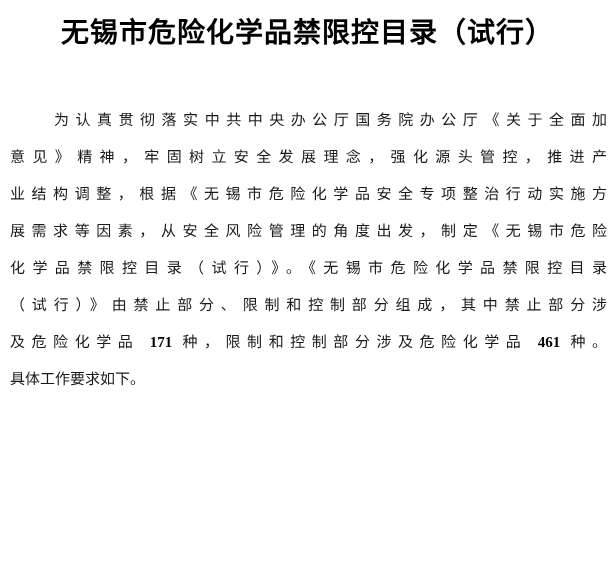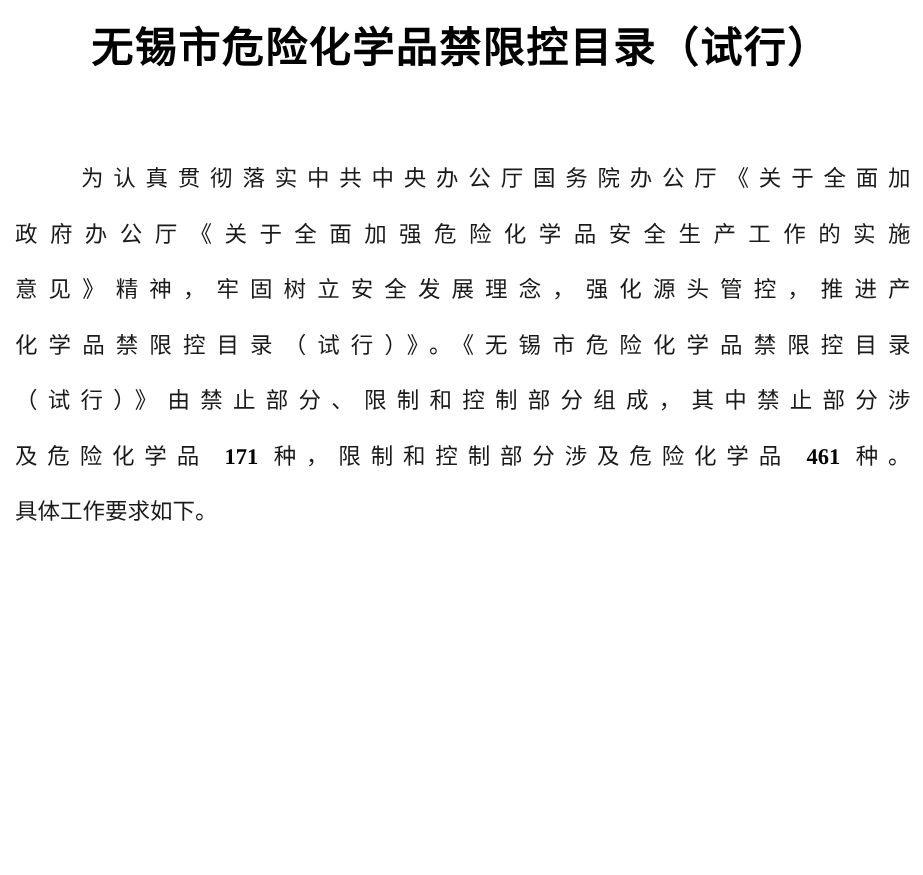--- a/index.html
+++ b/index.html
@@ -52,20 +52,21 @@
     color: #000000;
   }
 </style>
 </head>
 <body>
 
 <div class="page">
   <h1 class="doc-title">无锡市危险化学品禁限控目录（试行）</h1>
   <div class="paragraph">
       <div class="line first">为认真贯彻落实中共中央办公厅国务院办公厅《关于全面加</div>
-      <div class="line">政府办公厅《关于全面加强危险化学品安全生产工作的实施</div>
       <div class="line">意见》精神，牢固树立安全发展理念，强化源头管控，推进产</div>
+      <div class="line">业结构调整，根据《无锡市危险化学品安全专项整治行动实施方</div>
+      <div class="line">展需求等因素，从安全风险管理的角度出发，制定《无锡市危险</div>
       <div class="line">化学品禁限控目录（试行）》。《无锡市危险化学品禁限控目录</div>
       <div class="line">（试行）》由禁止部分、限制和控制部分组成，其中禁止部分涉</div>
       <div class="line">及危险化学品 <span class="num">171</span> 种，限制和控制部分涉及危险化学品 <span class="num">461</span> 种。</div>
       <div class="line last">具体工作要求如下。</div>
     </div>
 </div>
 
 </body></html>

